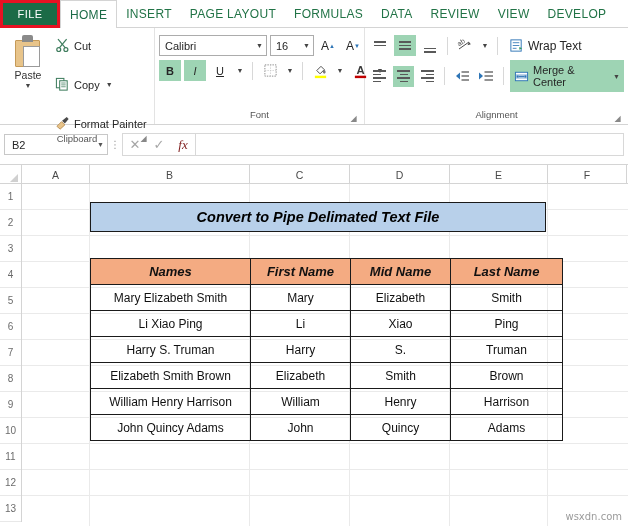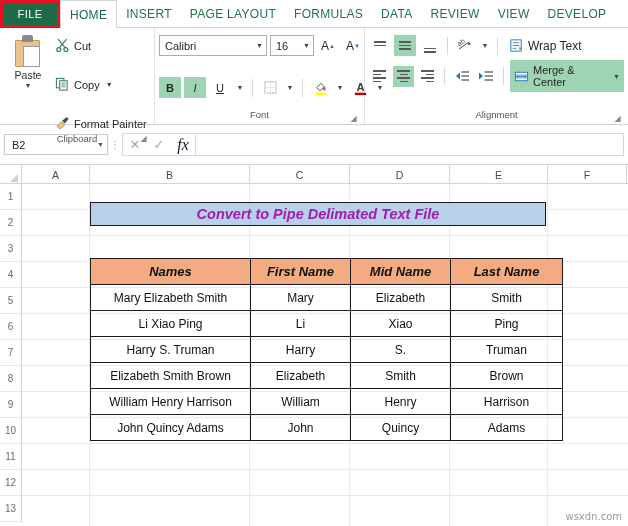--- a/index.html
+++ b/index.html
@@ -137,21 +137,21 @@
     cursor: default; white-space: nowrap;
   }
   .cmd-ico {
     width: 16px; height: 16px;
     display: flex; align-items: center; justify-content: center;
   }
   .caret-inline { font-size: 7px; color: #444; margin-left: 2px; }
 
   
   .g-font { width: 210px; }
-  .font-rows { display: flex; flex-direction: column; gap: 21px; padding-top: 3px; }
+  .font-rows { display: flex; flex-direction: column; gap: 4px; padding-top: 3px; }
   .frow { display: flex; align-items: center; gap: 3px; }
   .combo {
     height: 21px;
     border: 1px solid #acacac;
     background: #ffffff;
     display: flex; align-items: center;
     padding: 0 3px 0 5px;
     font-size: 11px; color: #262626;
   }
   .combo .val { flex: 1 1 auto; }
@@ -211,21 +211,21 @@
   .fbtns {
     height: 23px; display: flex; align-items: center;
     border: 1px solid #d8d8d8; border-right: none;
     background: #fff;
   }
   .fbtn {
     width: 24px; height: 21px;
     display: flex; align-items: center; justify-content: center;
     font-size: 13px; color: #a6a6a6; cursor: default;
   }
-  .fbtn.fx { color: #0f172a; font-style: italic; font-family: "Liberation Serif", serif; font-size: 16px; }
+  .fbtn.fx { color: #7f1d1d; font-style: italic; font-family: "Liberation Serif", serif; font-size: 13px; }
   .finput {
     flex: 1 1 auto; height: 23px;
     border: 1px solid #d8d8d8; background: #ffffff;
     font-size: 11px; padding: 0 4px;
     display: flex; align-items: center;
   }
 
   
   .gridwrap { position: relative; width: 628px; height: 361px; background: #fff; }
   .colhead {
@@ -271,26 +271,26 @@
     position: absolute; left: 0; right: 0; height: 1px; background: #eaeaea;
   }
   .gridline-v {
     position: absolute; top: 0; bottom: 0; width: 1px; background: #eaeaea;
   }
 
   
   .title-cell {
     position: absolute;
     left: 68px; top: 18px;
-    width: 456px; height: 24px;
+    width: 456px; height: 30px;
     background: #b8d0ea;
     border: 1.5px solid #1a1a1a;
     display: flex; align-items: center; justify-content: center;
     font-size: 14.5px; font-weight: bold; font-style: italic;
-    color: #a21caf;
+    color: #000000;
   }
   .dtable {
     position: absolute;
     left: 68px; top: 74px;
     border-collapse: collapse;
   }
   .dtable td, .dtable th {
     border: 1.3px solid #1a1a1a;
     height: 26px;
     text-align: center;

